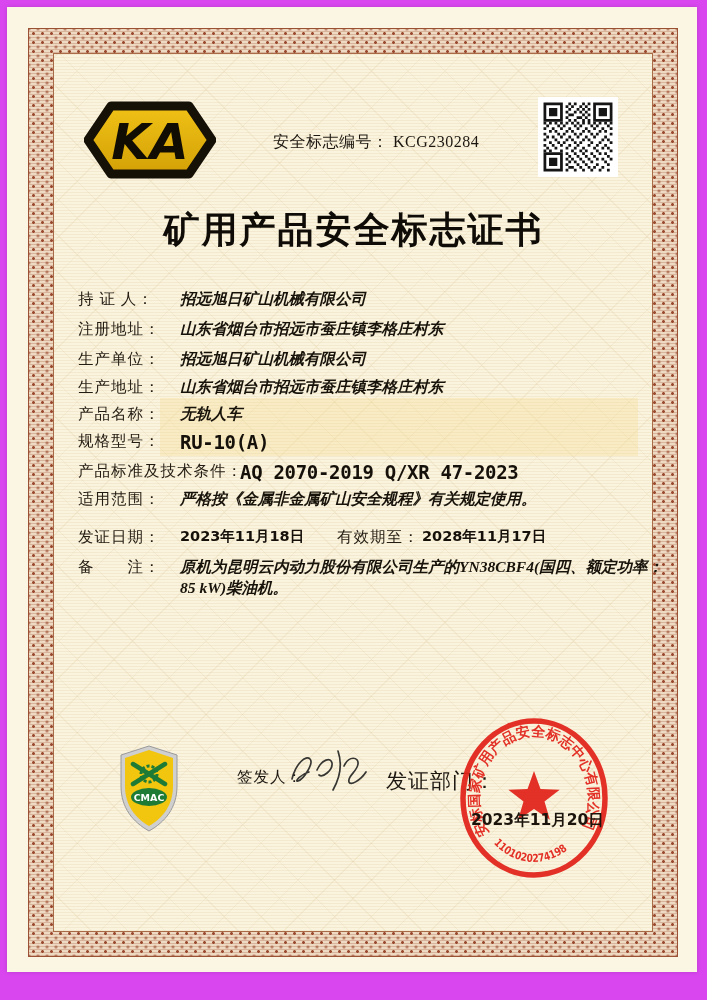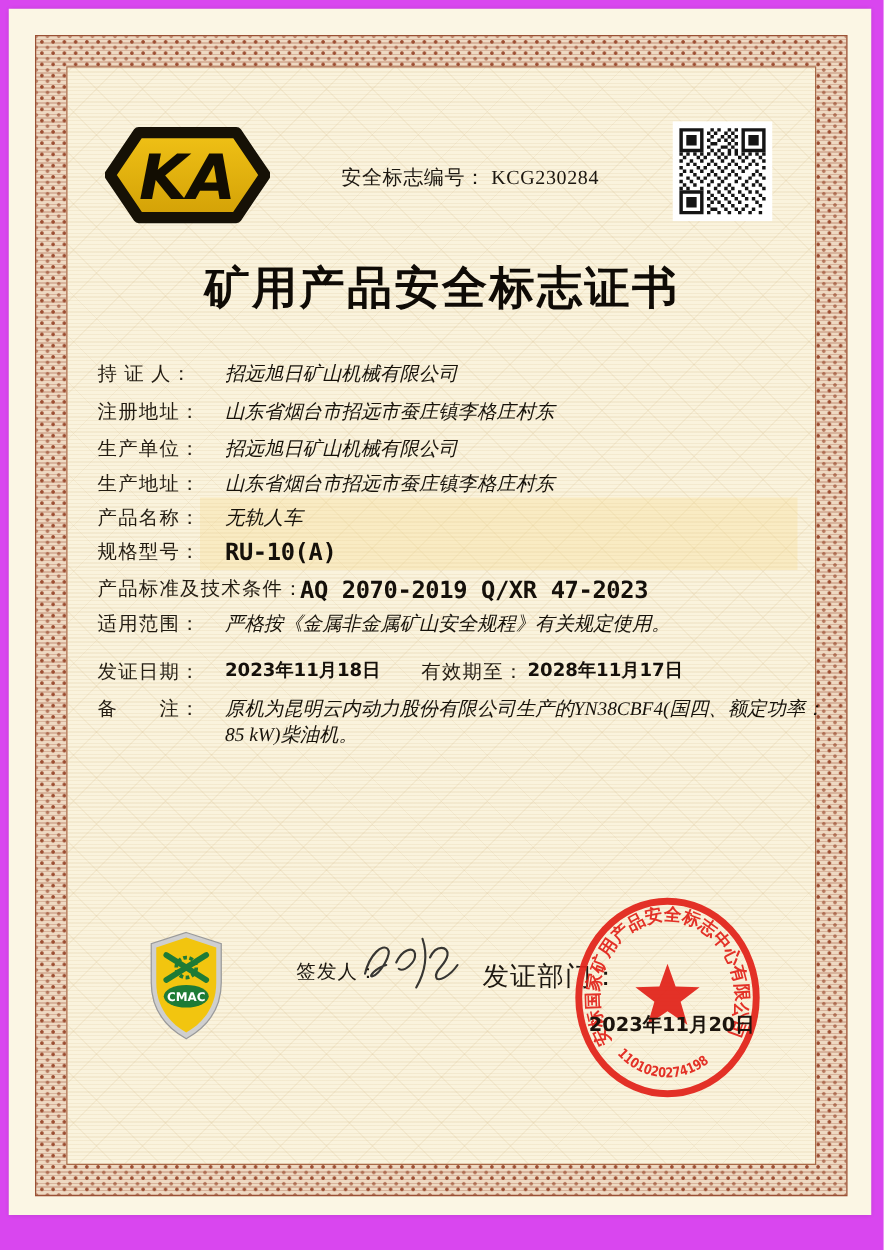--- a/index.html
+++ b/index.html
@@ -32,21 +32,21 @@
   .certno{position:absolute;left:273px;top:132px;font-size:16px;letter-spacing:.5px;white-space:nowrap;}
   .qr{position:absolute;left:538px;top:97px;}
   
   .title{position:absolute;left:0;top:206px;width:100%;text-align:center;
         font-size:36px;font-weight:900;letter-spacing:2px;color:#0f0b06;}
   
   .row{position:absolute;left:78px;font-size:15.5px;white-space:nowrap;}
   .lbl{letter-spacing:1px;color:#231c12;}
   .val{position:absolute;left:102px;top:0;white-space:nowrap;}
   .val.vwide{left:162px;}
-  .kai{font-style:italic;font-weight:400;color:#17120a;}
+  .kai{font-style:italic;font-weight:700;color:#17120a;}
   .print{font-family:"DejaVu Sans Mono",monospace;font-weight:700;font-size:19px;color:#15100a;letter-spacing:-.3px;}
   .pdate{font-family:"DejaVu Sans","Liberation Sans",sans-serif;font-weight:700;font-size:14.5px;color:#15100a;}
   .vlabel2{position:absolute;left:259px;top:0;}
   .vval2{position:absolute;left:344px;top:0;}
   
   .para{position:absolute;left:72px;top:640px;width:566px;
         font-size:15.2px;line-height:17.8px;font-weight:700;font-style:italic;
         text-indent:2em;text-align:justify;color:#17110a;}
   
   .cmac{position:absolute;left:117px;top:744px;}

